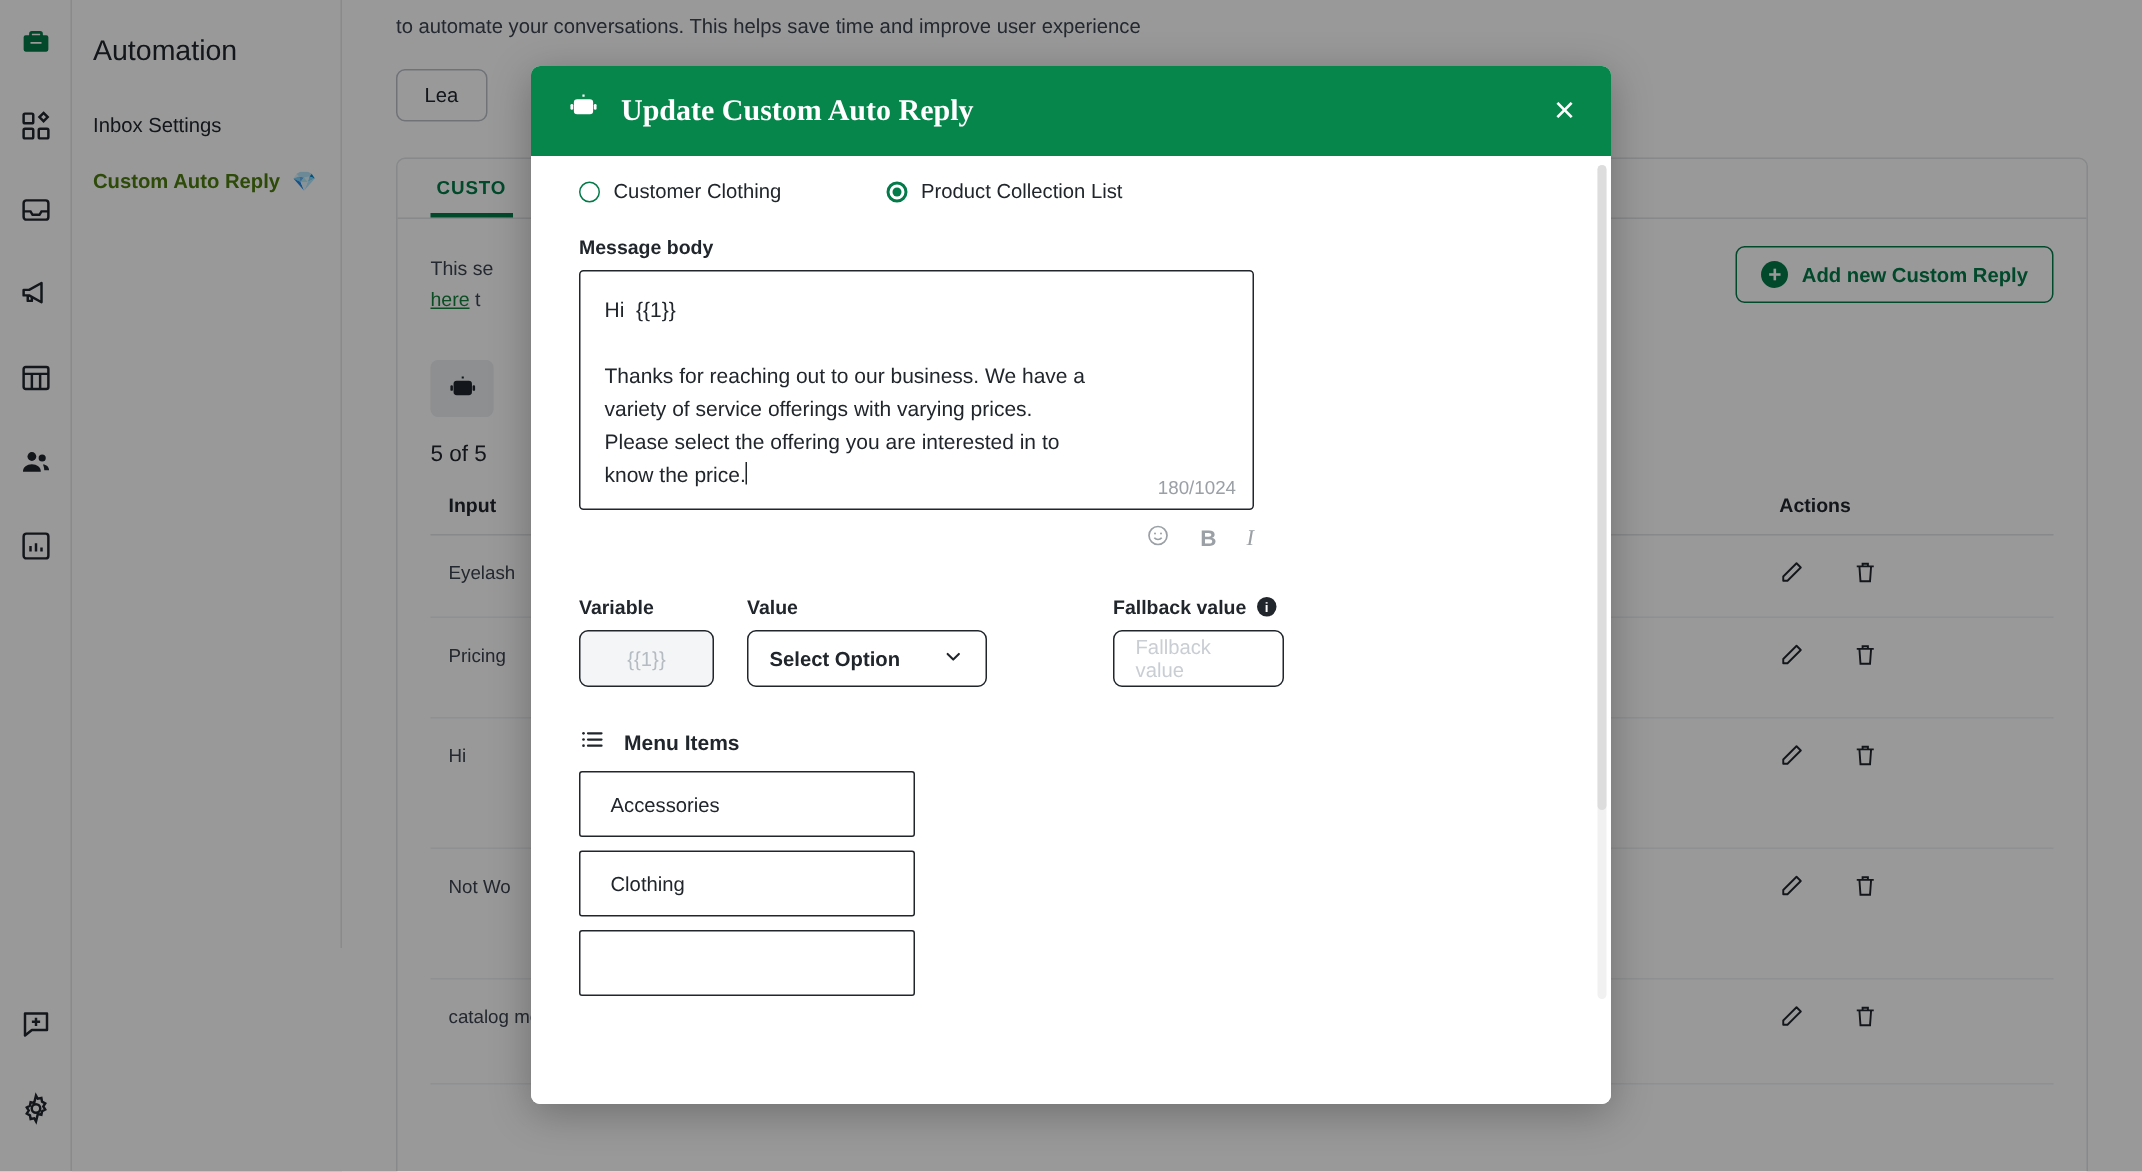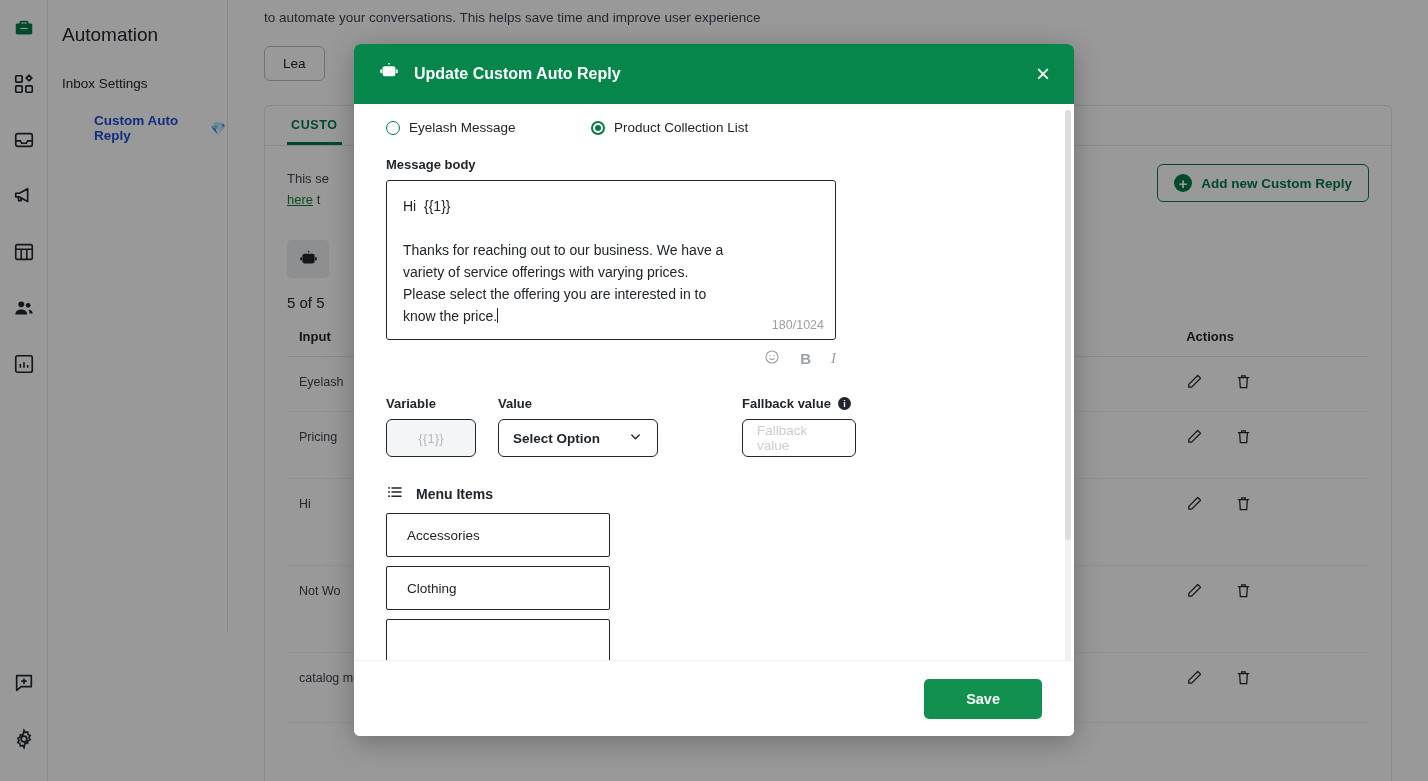--- a/index.html
+++ b/index.html
@@ -26,21 +26,21 @@
   }
   .rail-spacer { flex:1 1 auto; }
 
   .subnav {
     position:absolute; left:48px; top:0; width:180px; height:632px;
     background:#ffffff; border-right:1px solid #e6e6e6;
     padding:18px 0 0 14px;
   }
   .subnav-title { font-size:19px; color:#20262c; margin:6px 0 30px 0; font-weight:400; }
   .subnav-item { font-size:13.5px; color:#20262c; margin-bottom:22px; display:flex; align-items:center; gap:8px; }
-  .subnav-item.active { color:#1d4ed8; font-weight:600;margin-left:32px; }
+  .subnav-item.active { color:#4d7c0f; font-weight:600; }
   .gem { font-size:13px; }
 
   .content { position:absolute; left:228px; top:0; right:0; bottom:0; background:#ffffff; padding:0 36px; }
   .intro-text { font-size:13.5px; color:#3c4450; padding-top:8px; line-height:20px; }
   .learn-btn {
     margin-top:18px; display:inline-block;
     border:1px solid #b9c0c8; border-radius:6px; background:#fff;
     padding:9px 18px; font-size:13.5px; color:#20262c;
   }
 
@@ -94,21 +94,21 @@
   #modal {
     position:absolute; left:354px; top:44px; width:720px; height:692px;
     background:#fff; border-radius:6px; overflow:hidden;
     box-shadow:0 6px 28px rgba(0,0,0,.28);
     display:flex; flex-direction:column;
   }
   .modal-head {
     background:#06864B; height:60px; flex:0 0 60px;
     display:flex; align-items:center; padding:0 24px; color:#fff;
   }
-  .modal-title { font-size:16px; font-weight:700; margin-left:14px; flex:1 1 auto; }
+  .modal-title { font-size:20px; font-weight:700; margin-left:14px; flex:1 1 auto;font-family:Liberation Serif, serif; }
   .modal-close { font-size:24px; line-height:1; font-weight:300; cursor:pointer; }
 
   .modal-body {
     flex:1 1 auto; overflow:hidden; position:relative; background:#fff;
     padding:14px 32px 0 32px;
   }
   .scrolltrack {
     position:absolute; right:3px; top:6px; width:6px; height:556px; background:#f1f1f1; border-radius:3px;
   }
   .scrollthumb {
@@ -398,21 +398,21 @@
     <span class="modal-close">×</span>
   </div>
 
   <div class="modal-body">
     <div class="scrolltrack"></div>
     <div class="scrollthumb"></div>
 
     <div class="radio-row">
       <label class="radio-opt">
         <span class="rb"></span>
-        <span>Eyelash Message</span>
+        <span>Customer Clothing</span>
       </label>
       <label class="radio-opt">
         <span class="rb checked"></span>
         <span>Product Collection List</span>
       </label>
     </div>
 
     <div class="field-label">Message body</div>
 
     <div class="ta-wrap">
@@ -483,16 +483,13 @@
       <div class="menu-item">
           <span>Accessories</span>
         </div>
       <div class="menu-item">
           <span>Clothing</span>
         </div>
       <div class="menu-item"></div>
     </div>
   </div>
 
-  <div class="modal-foot">
-    <button class="save-btn">Save</button>
-  </div>
 </div>
 
 </body></html>

